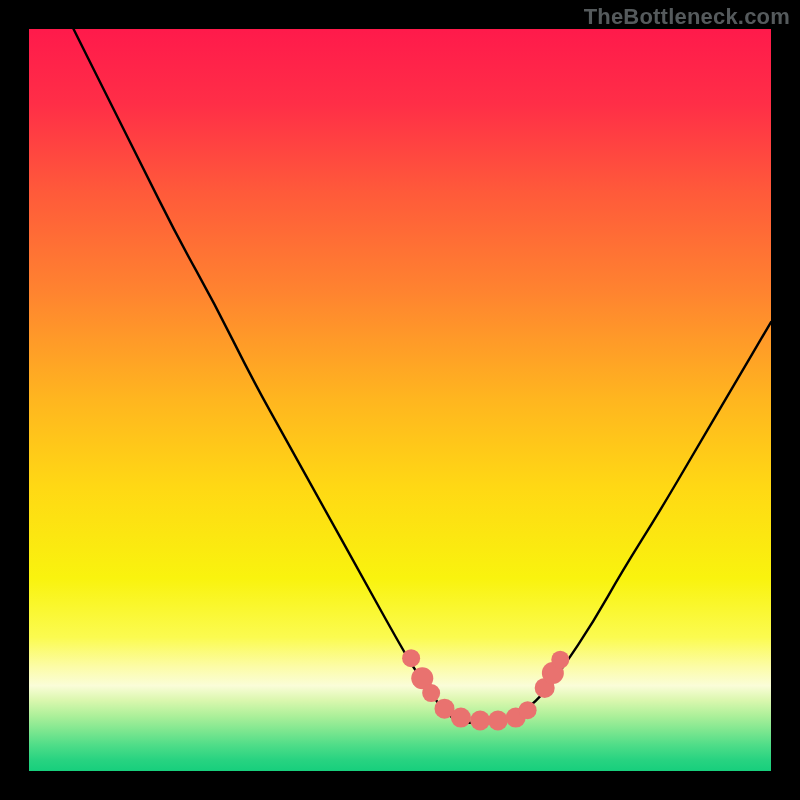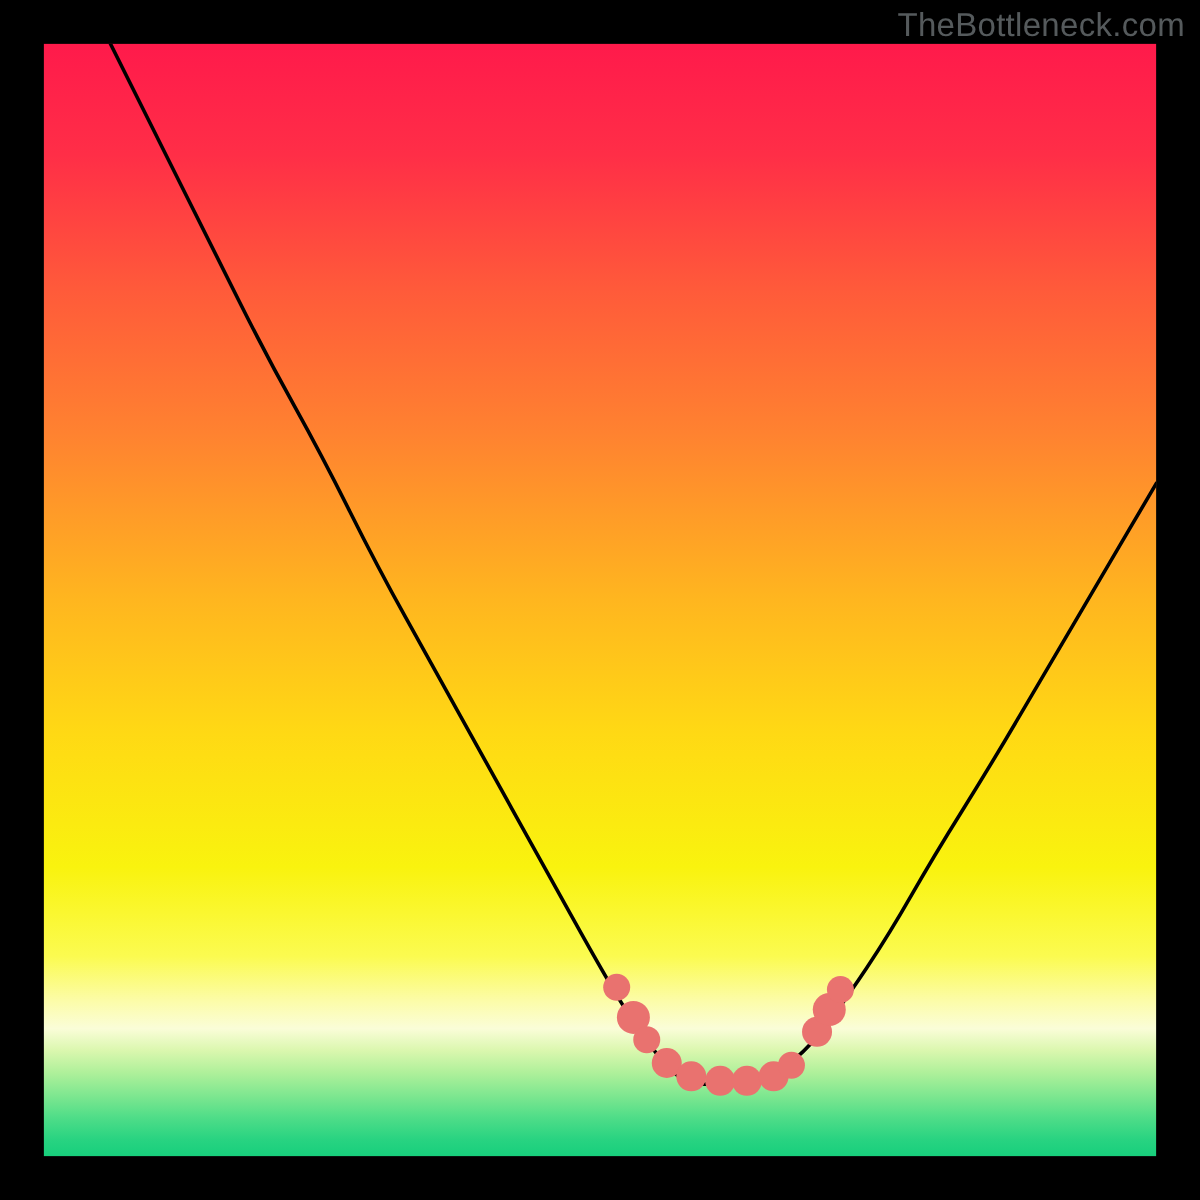--- a/index.html
+++ b/index.html
@@ -23,21 +23,21 @@
     width: 742px;
     height: 742px;
     overflow: hidden;
   }
   .watermark {
     position: absolute;
     top: 4px;
     right: 10px;
     color: #555a5c;
     font-size: 22px;
-    font-weight: 400;
+    font-weight: 700;
     letter-spacing: 0.2px;
     user-select: none;
   }
 </style>
 </head>
 <body>
 
 <div class="frame">
 
   <div class="plot">

